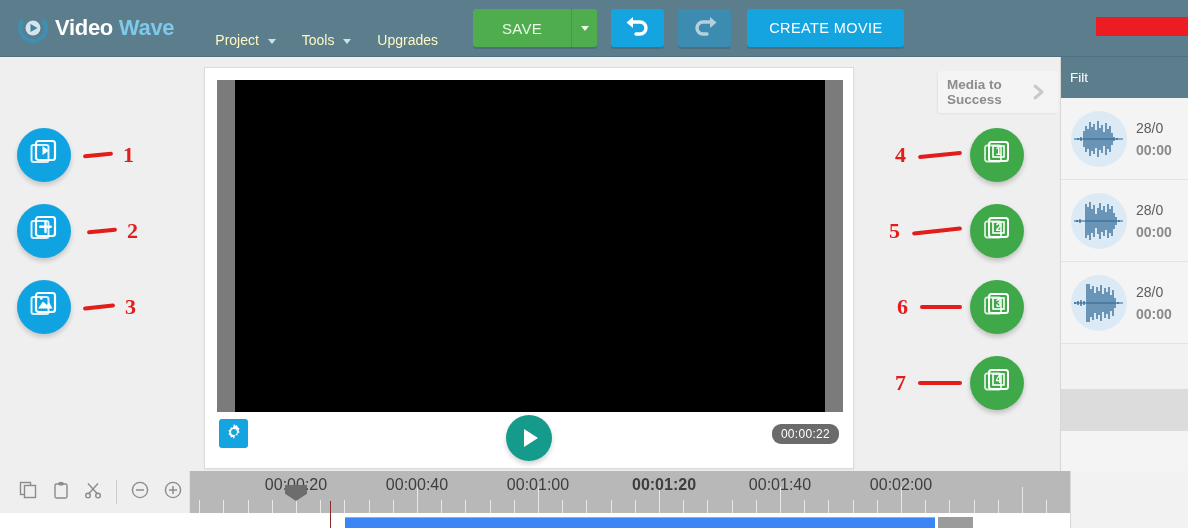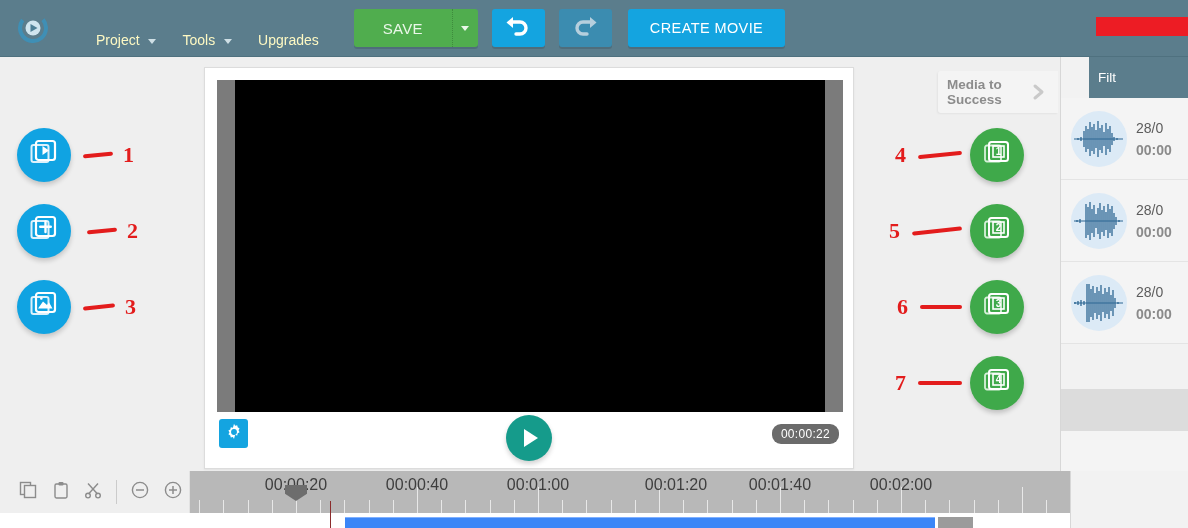--- a/index.html
+++ b/index.html
@@ -163,21 +163,21 @@
   .right-panel {
     position: absolute; left: 1060px; top: 57px; width: 128px; height: 414px;
     background: #f2f2f2; border-left: 1px solid #d7d7d7;
   }
   .tabs { display: flex; height: 41px; }
   .tab {
     height: 41px; display: flex; align-items: center; justify-content: center;
     color: #fff; font-size: 13.5px; cursor: pointer; white-space: nowrap;
   }
   .tab.active { background: #7e9aa7; width: 94px; }
-  .tab.inactive { background: #5b7d8c; flex: 1; padding-left: 9px; justify-content: flex-start; margin-left: 28px; }
+  .tab.inactive { background: #5b7d8c; flex: 1; padding-left: 9px; justify-content: flex-start; }
   .media-list { background: #f4f4f4; }
   .media-item {
     position: relative; display: flex; align-items: center;
     height: 82px; padding-left: 10px;
     border-bottom: 1px solid #e4e4e4;
   }
   .wave-thumb {
     width: 56px; height: 56px; border-radius: 50%;
     background: #dceaf6; overflow: hidden; flex: none;
     display: flex; align-items: center; justify-content: center;
@@ -250,20 +250,23 @@
 <div id="app">
 
   <div class="header">
     <div class="brand">
       <span class="brand-logo">
         <svg width="30" height="30" viewBox="0 0 30 30">
           <circle cx="15" cy="15" r="13" fill="none" stroke="#3f8fb5" stroke-width="4" stroke-dasharray="58 30" transform="rotate(-40 15 15)"></circle>
           <circle cx="15" cy="15" r="7.5" fill="#cfe5ef"></circle>
           <polygon points="12.5,11 19.5,15 12.5,19" fill="#4d7f96"></polygon>
         </svg>
+      </span>
+      <span class="brand-text">
+        <span class="w1">Video</span><span> </span><span class="w2">Wave</span>
       </span>
     </div>
 
     <div class="navmenu">
       <div class="navitem">
         <span>Project</span>
         <i class="caret"></i>
       </div>
       <div class="navitem">
         <span>Tools</span>
@@ -659,21 +662,21 @@
         <div class="tick major" style="left: 711px;"></div>
         <div class="tick minor" style="left: 735.2px;"></div>
         <div class="tick minor" style="left: 759.4px;"></div>
         <div class="tick minor" style="left: 783.6px;"></div>
         <div class="tick minor" style="left: 807.8px;"></div>
         <div class="tick major" style="left: 832px;"></div>
         <div class="tick minor" style="left: 856.2px;"></div>
         <div class="tick-label" style="left: 106px;">00:00:20</div>
         <div class="tick-label" style="left: 227px;">00:00:40</div>
         <div class="tick-label" style="left: 348px;">00:01:00</div>
-        <div class="tick-label" style="left: 486px;">00:01:20</div>
+        <div class="tick-label" style="left: 474px; font-weight: bold;">00:01:20</div>
         <div class="tick-label" style="left: 590px;">00:01:40</div>
         <div class="tick-label" style="left: 711px;">00:02:00</div>
         <div class="playhead-head" title="00:00:20" style="left: 106px;"></div>
       </div>
     <div class="tracks">
       <div class="clip-blue" style="left:155px; width:590px;"></div>
       <div class="clip-gray" style="left:748px; width:35px;"></div>
     </div>
     <div class="playhead-line" style="left:330px;"></div>
     <div class="tl-right-pad"></div>

